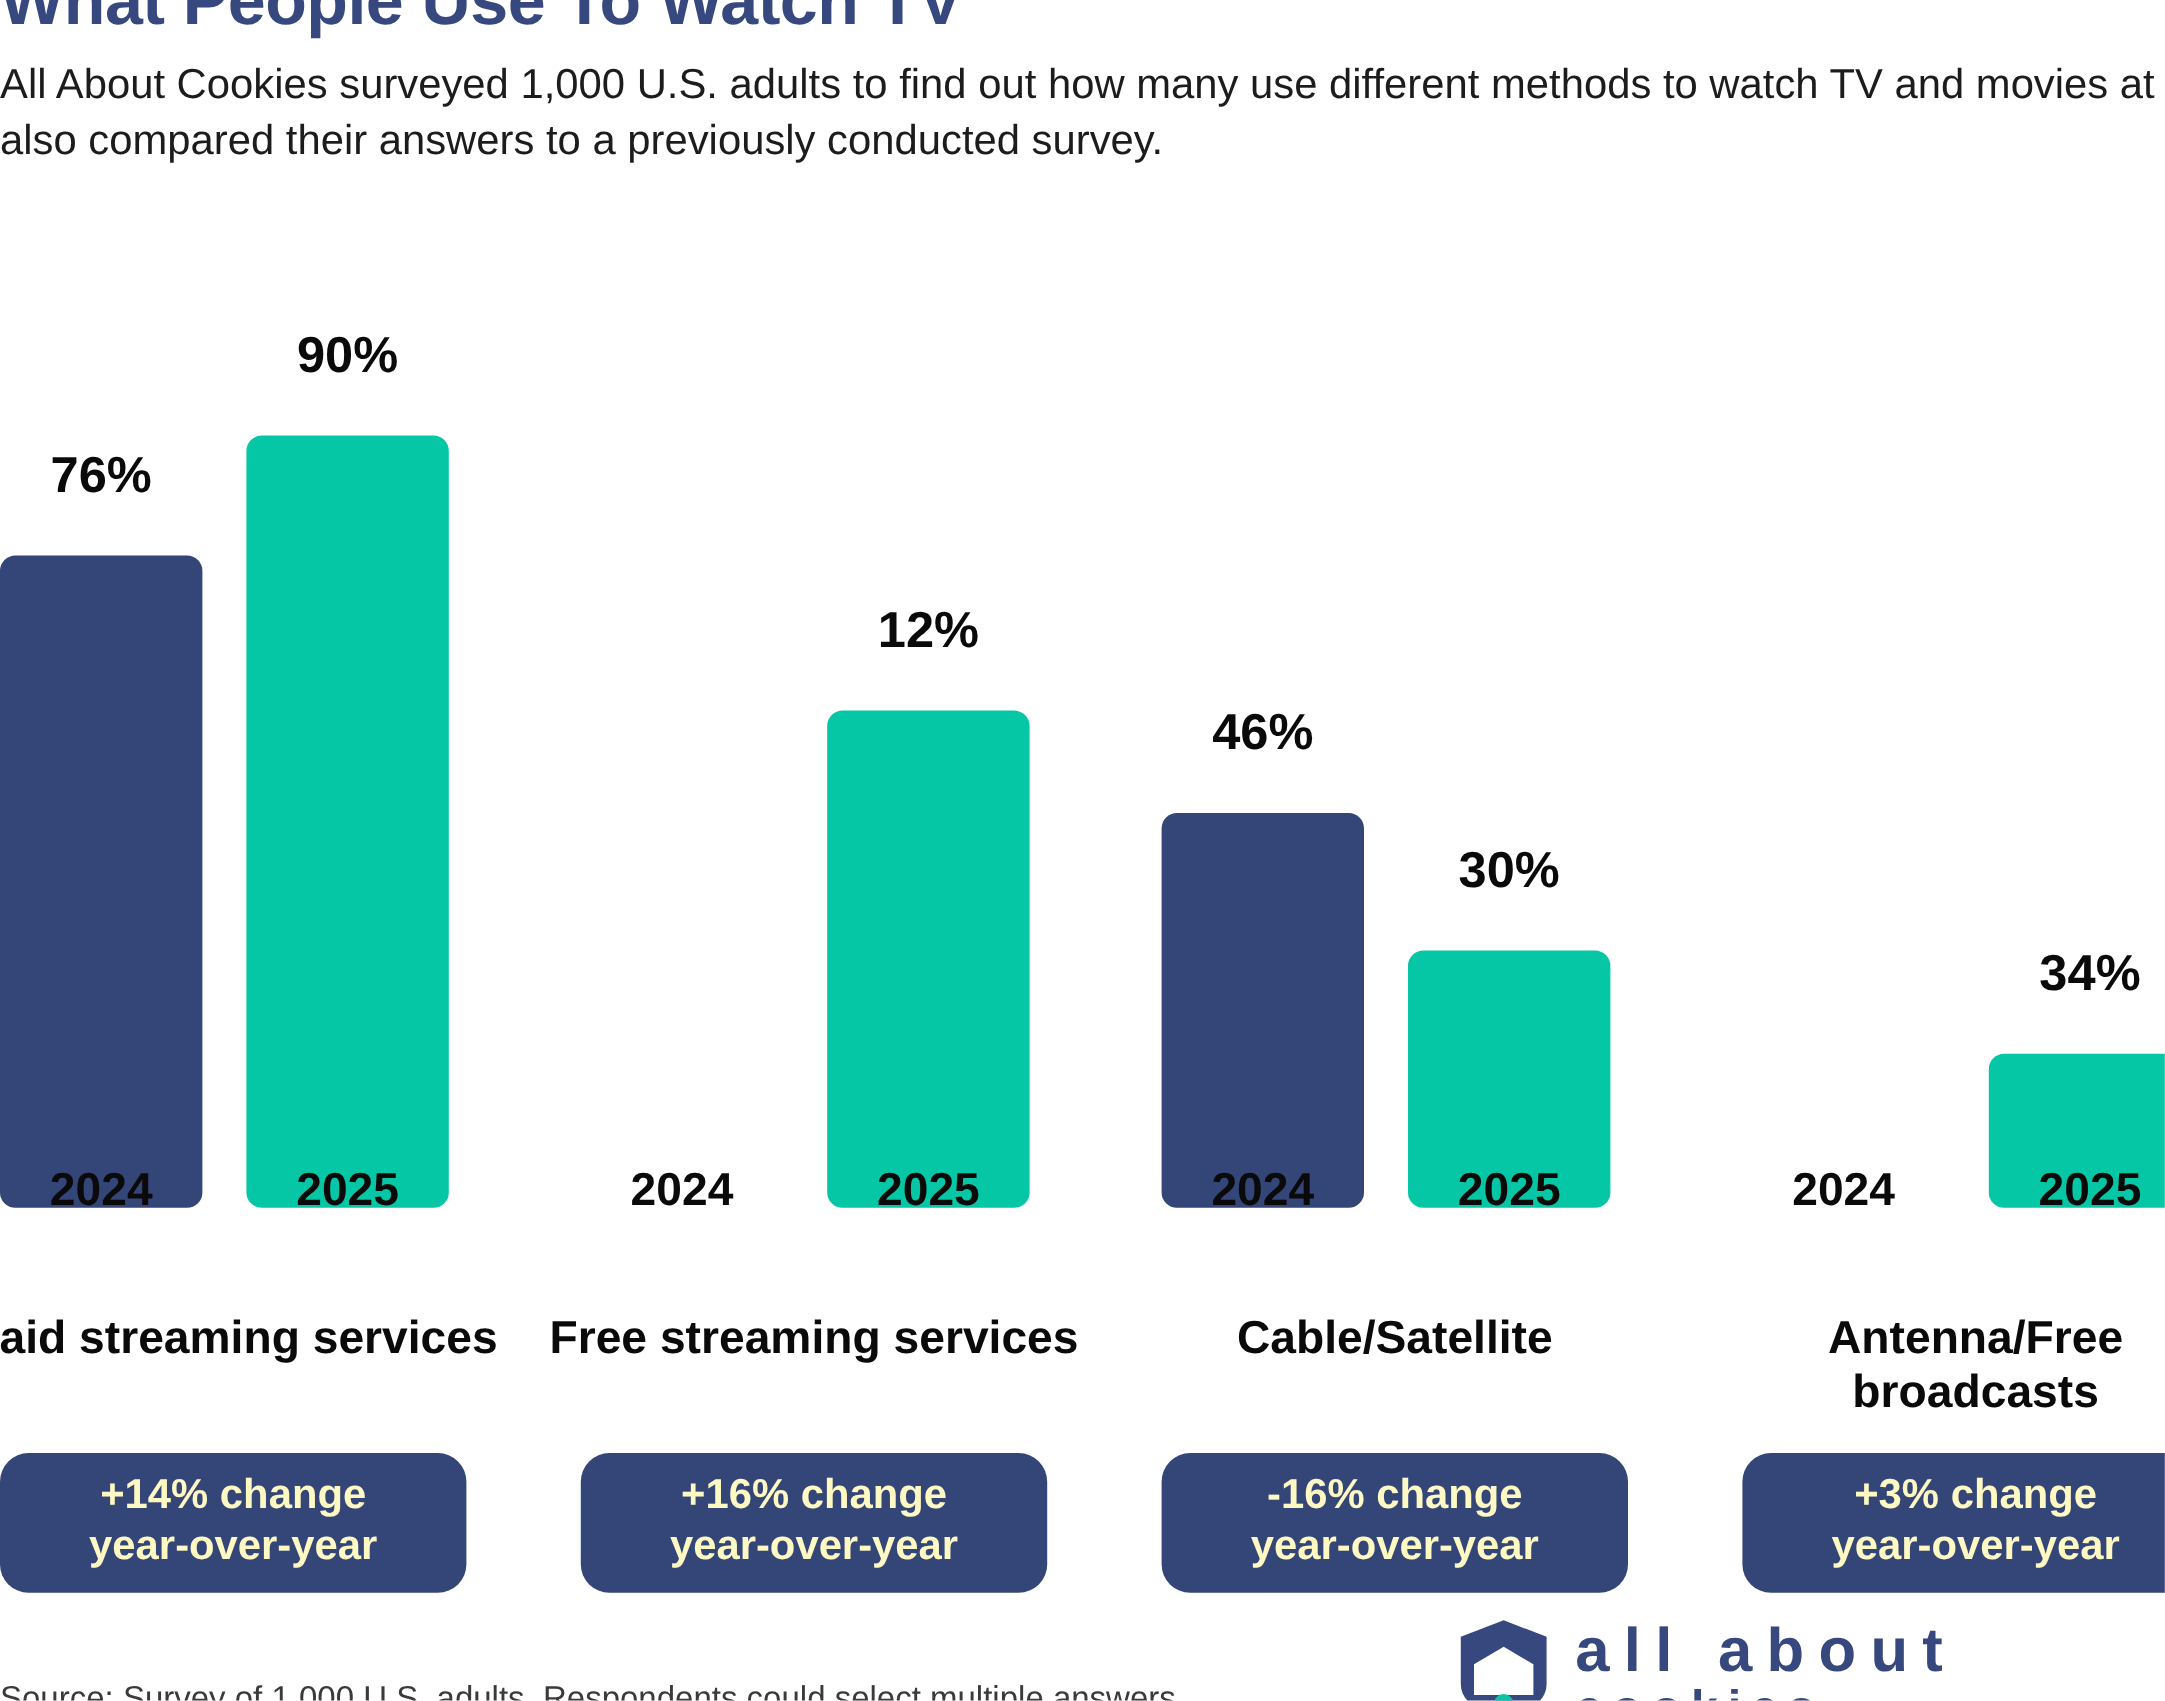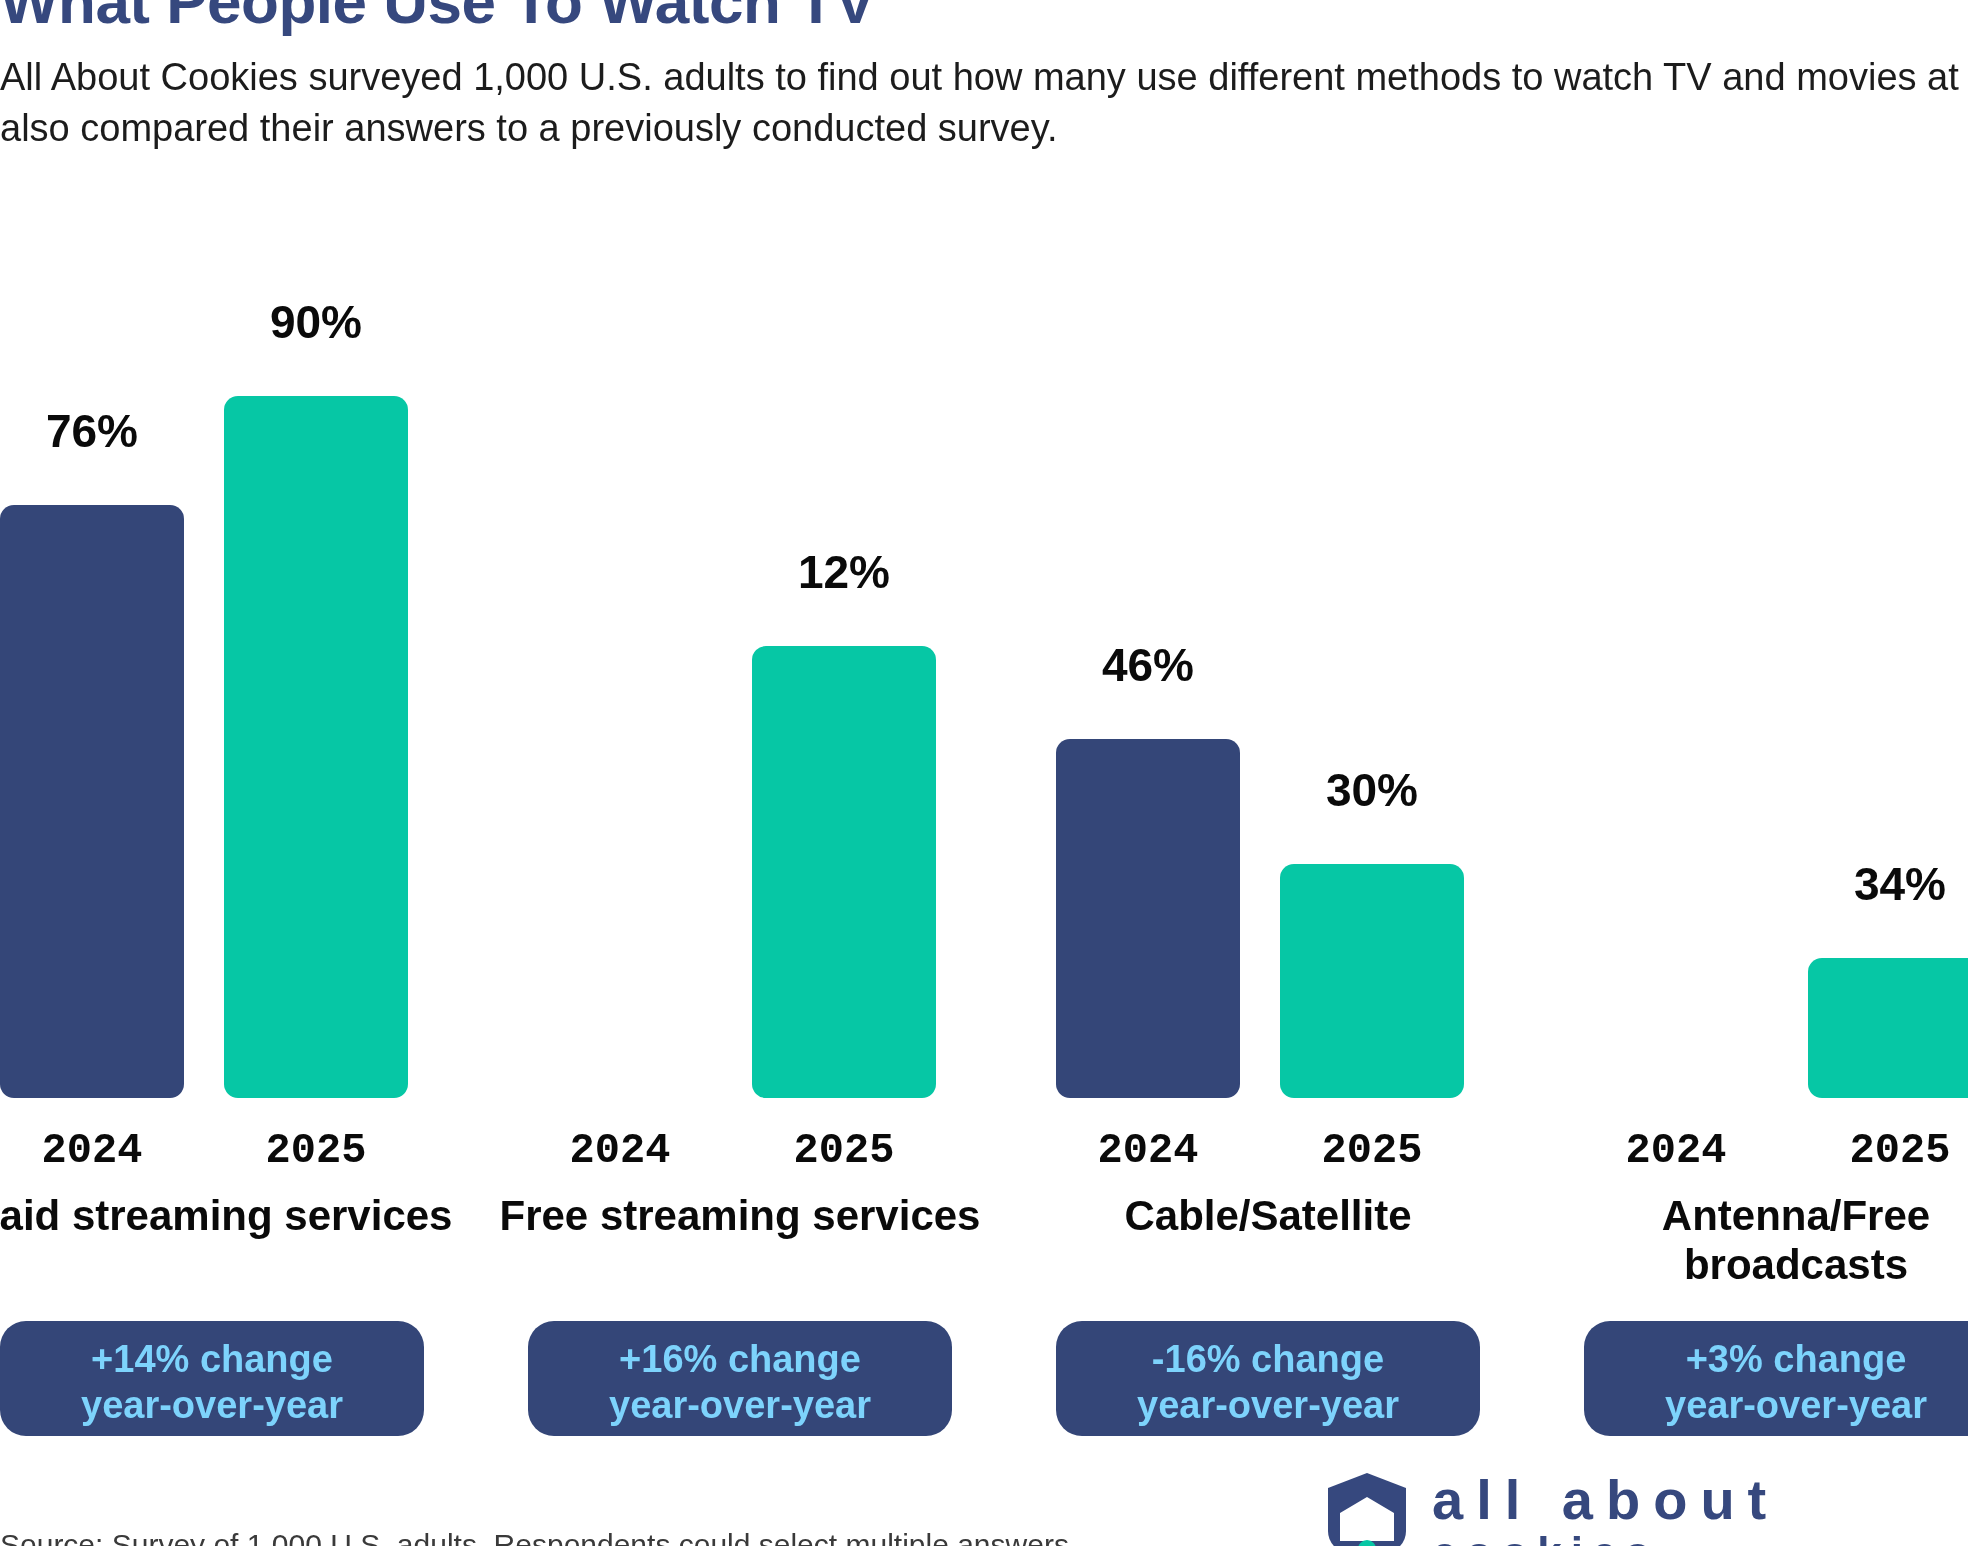--- a/index.html
+++ b/index.html
@@ -53,41 +53,41 @@
     font-size:46px;font-weight:700;color:#0a0a0a;
     margin-bottom:16px;line-height:1;white-space:nowrap;
   }
   .bar{
     width:184px;border-radius:14px;
   }
   .bar.c2024{background:#344678;}
   .bar.c2025{background:#06c7a5;}
 
   .yearlabels{
-    position:absolute;top:934px;left:0;width:424px;height:54px;font-family:Liberation Mono, monospace;
+    position:absolute;top:864px;left:0;width:424px;height:54px;
   }
   .yearlabel{
     position:absolute;top:0;width:184px;text-align:center;
     font-size:42px;font-weight:700;color:#0a0a0a;line-height:1;
   }
   .yearlabel.y2024{left:0px;}
   .yearlabel.y2025{left:224px;}
 
   .catlabel{
     position:absolute;top:995px;left:-40px;width:504px;
     text-align:center;font-size:42px;font-weight:700;color:#0a0a0a;
     line-height:1.17;
   }
 
   .pill{
     position:absolute;top:1125px;left:0px;width:424px;
     box-sizing:border-box;
-    background:#344678;color:#7dd3fc;
+    background:#344678;color:#fef9c3;
     border-radius:26px;
-    padding:16px 10px 8px;
+    padding:16px 10px 20px;
     text-align:center;
     font-size:38px;font-weight:700;line-height:1.2;
   }
 
   
   #source{
     position:absolute;left:74px;top:1562px;
     font-size:30px;color:#3a3a3a;white-space:nowrap;
   }
   #logo{

